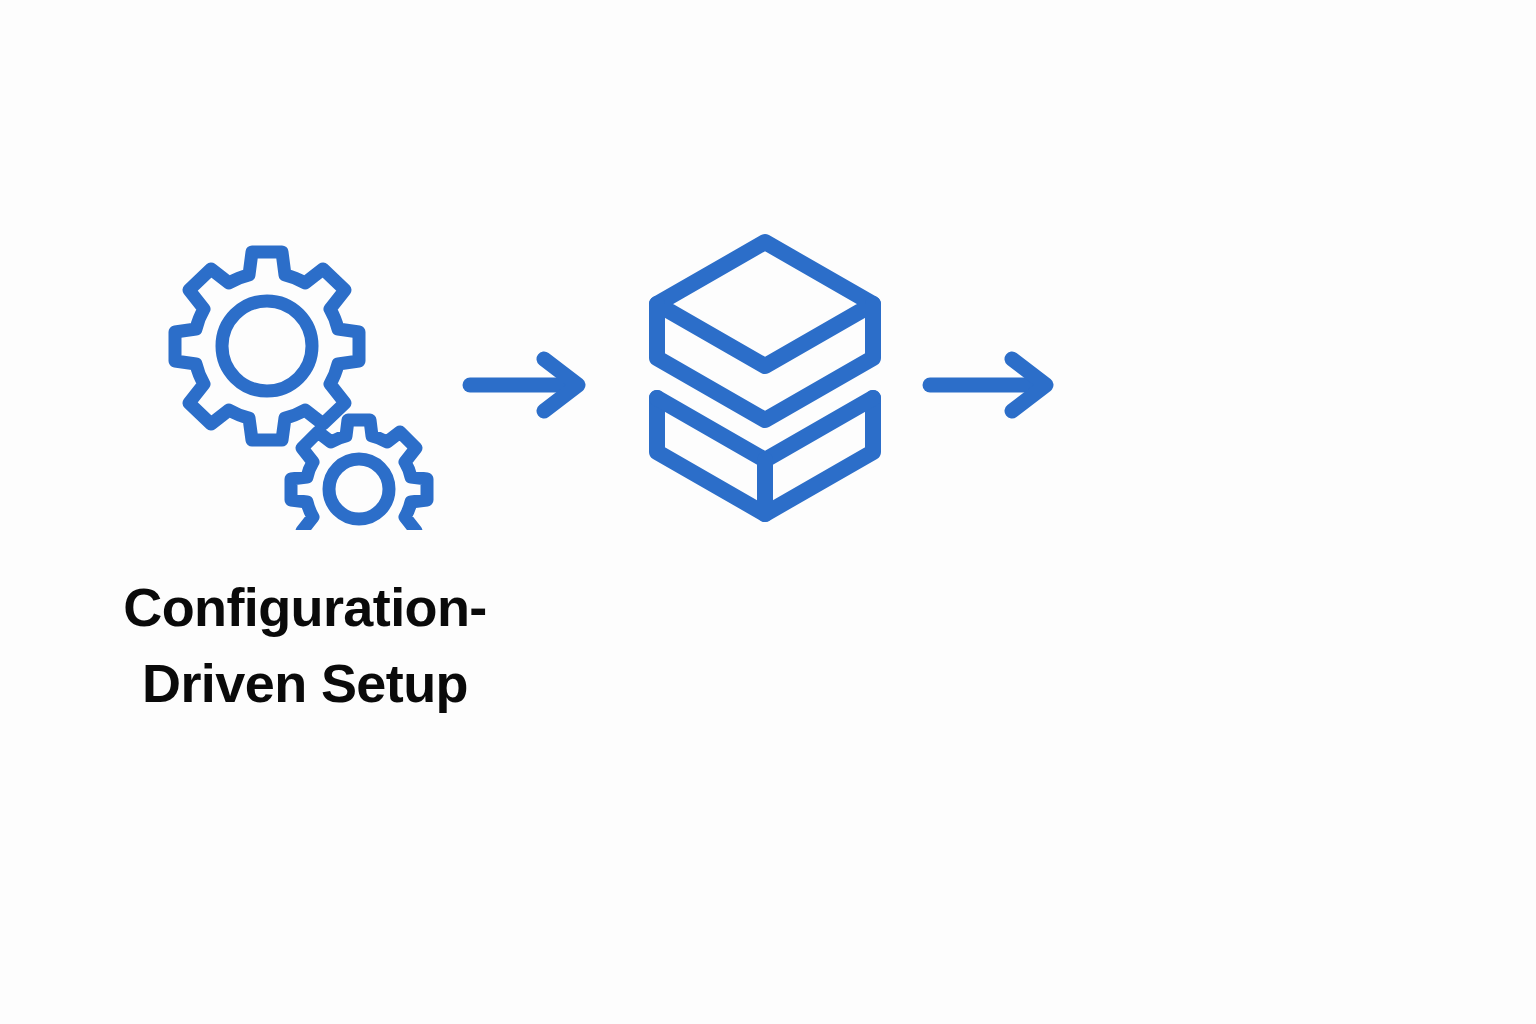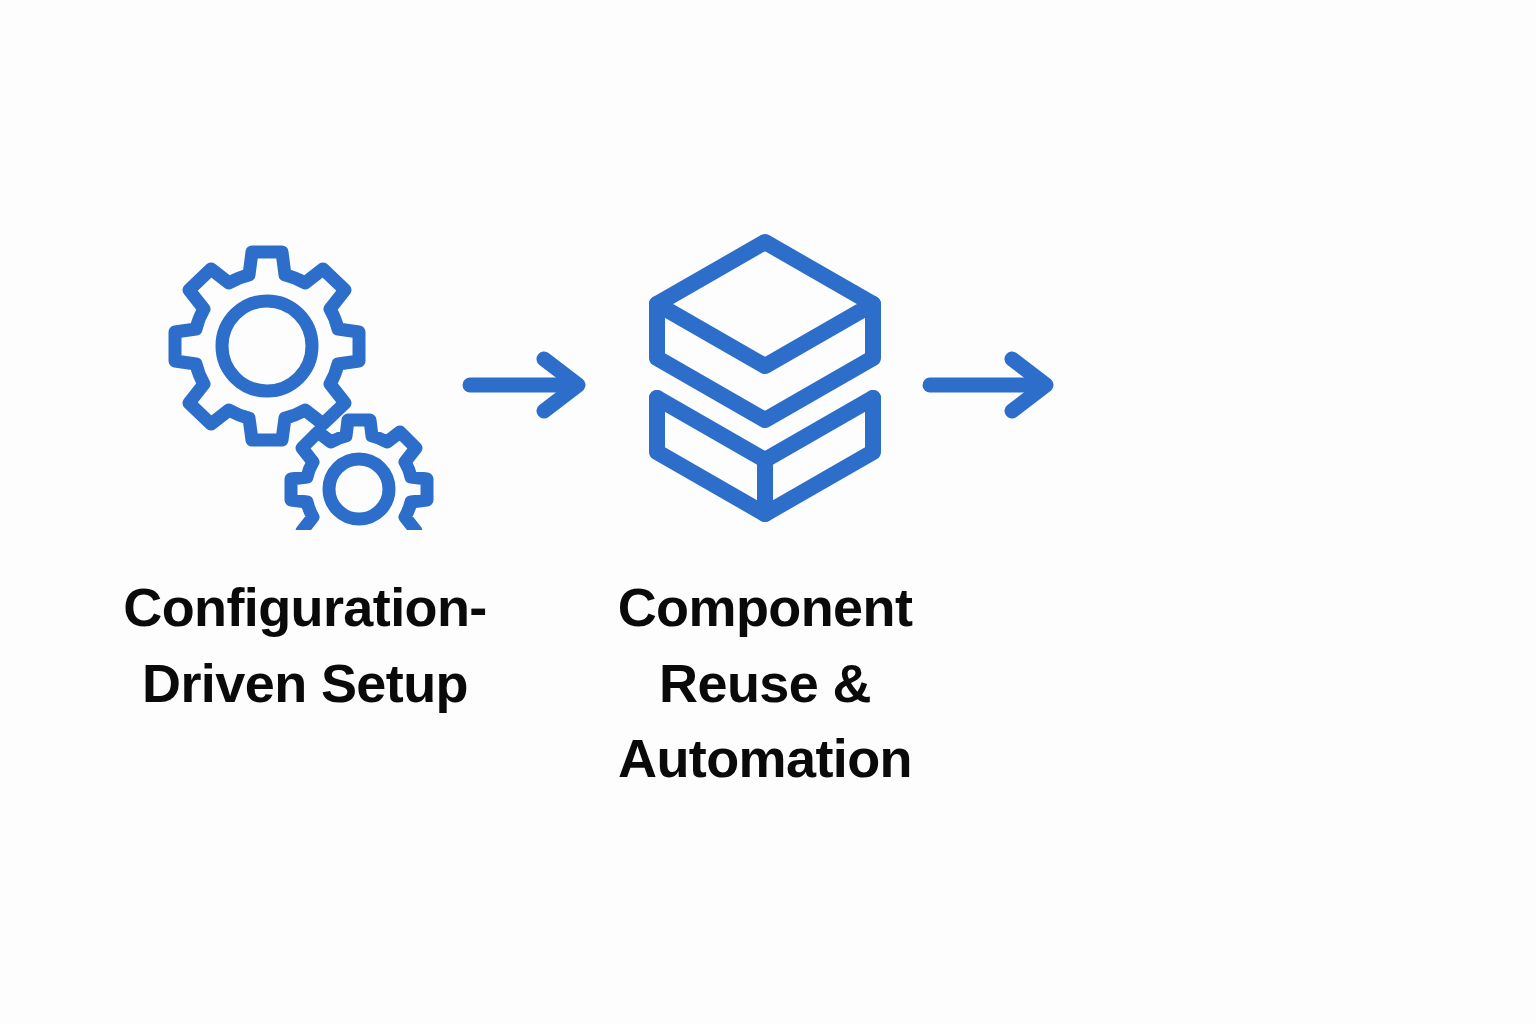--- a/index.html
+++ b/index.html
@@ -128,23 +128,20 @@
     <div class="stage" id="stage-2">
       <svg class="stage-icon" viewBox="0 0 250 300" xmlns="http://www.w3.org/2000/svg" fill="none" stroke="#2c6ec9" stroke-width="16" stroke-linecap="round" stroke-linejoin="round">
 
         <path d="M 125 12 L 233 74 L 125 136 L 17 74 Z"></path>
         <path d="M 17 74 L 17 128 L 125 190 L 233 128 L 233 74"></path>
 
         <path d="M 17 168 L 17 222 L 125 284 L 233 222 L 233 168"></path>
         <path d="M 17 168 L 125 230 L 233 168"></path>
         <path d="M 125 230 L 125 284"></path>
       </svg>
-      <div class="stage-label">Component
-Reuse &amp;
-Automation</div>
     </div>
 
     <svg class="connector" id="connector-2" viewBox="0 0 140 72" xmlns="http://www.w3.org/2000/svg" fill="none" stroke="#2c6ec9" stroke-width="15" stroke-linecap="round" stroke-linejoin="round">
       <path d="M 8 37 L 120 37"></path>
       <path d="M 90 11 L 124 37 L 90 63"></path>
     </svg>
 
 
   </div>
 </div>

